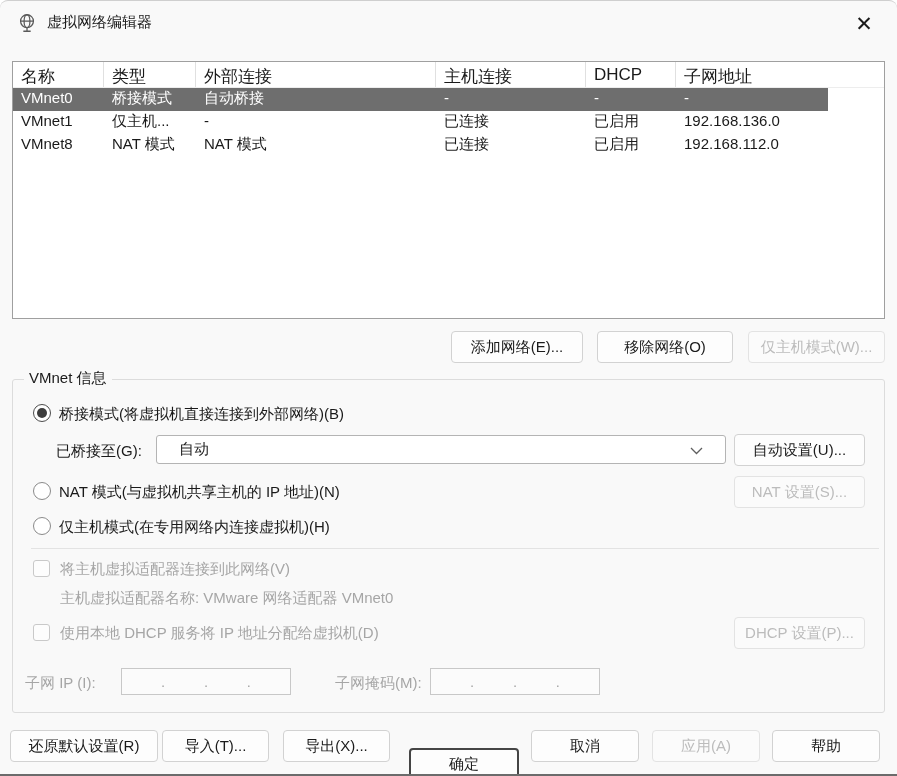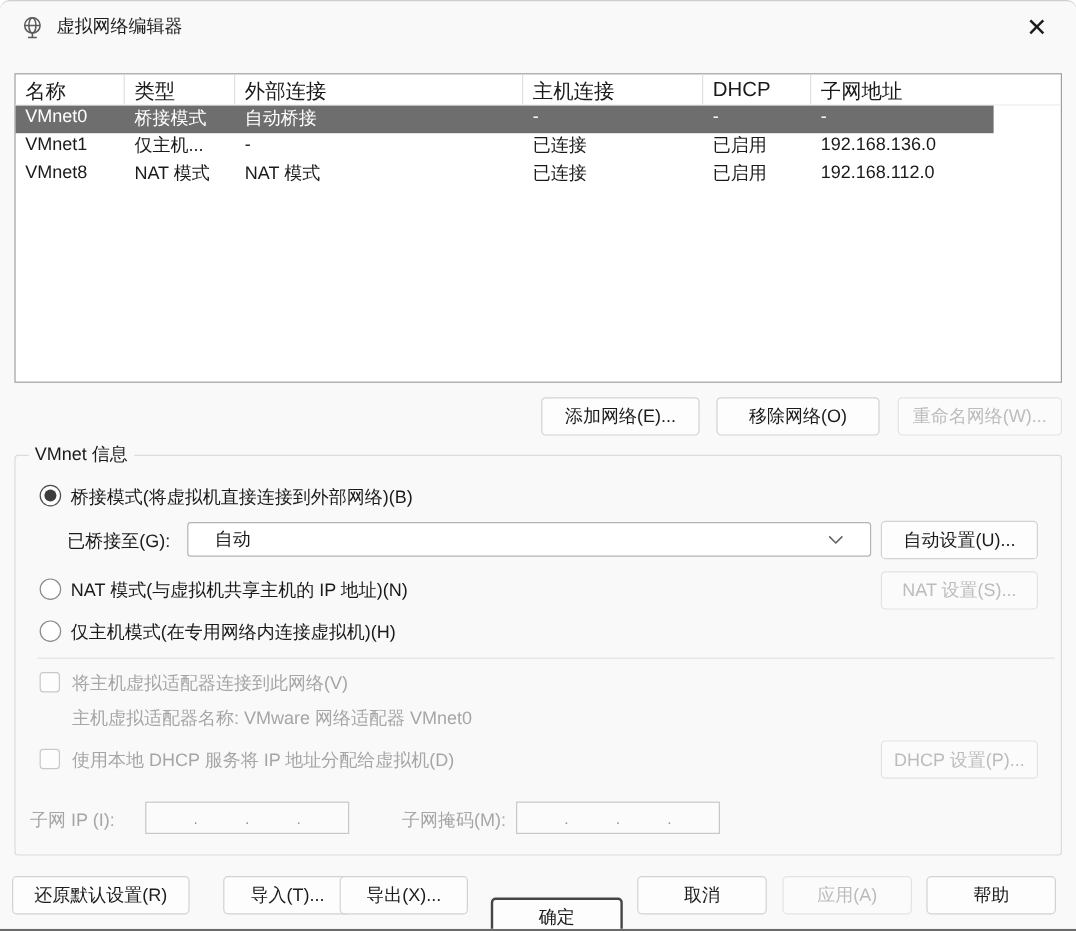--- a/index.html
+++ b/index.html
@@ -111,21 +111,21 @@
   .ip-box {
     position:absolute; top:288px; width:170px; height:27px;
     background:#fbfbfb; border:1px solid #c8c8c8;
     display:flex; align-items:flex-end; justify-content:space-evenly;
     padding-bottom:4px; color:#9a9a9a; font-size:13px;
   }
   .ip1 { left:108px; } .ip2 { left:417px; }
 
   
   .btn-restore { left:10px;  top:729px; width:148px; }
-  .btn-import  { left:162px; top:729px; width:107px;margin-left:24px; }
+  .btn-import  { left:162px; top:729px; width:107px; }
   .btn-export  { left:283px; top:729px; width:107px; }
   .btn-ok      { left:409px; top:729px; width:110px;margin-top:18px; }
   .btn-cancel  { left:531px; top:729px; width:108px; }
   .btn-apply   { left:652px; top:729px; width:108px; }
   .btn-help    { left:772px; top:729px; width:108px; }
 </style>
 </head>
 <body>
 
 <div id="dialog">
@@ -174,21 +174,21 @@
       <div class="td c1">NAT 模式</div>
       <div class="td c2">NAT 模式</div>
       <div class="td c3">已连接</div>
       <div class="td c4">已启用</div>
       <div class="td c5">192.168.112.0</div>
     </div>
   </div>
 
   <div class="btn btn-add">添加网络(E)...</div>
   <div class="btn btn-remove">移除网络(O)</div>
-  <div class="btn btn-rename disabled">重命名网络(W)...</div>
+  <div class="btn btn-rename disabled">仅主机模式(W)...</div>
 
   <div class="groupbox">
     <span class="group-label">VMnet 信息</span>
 
     <span class="radio checked radio-bridged"></span>
     <span class="rlabel lbl-bridged">桥接模式(将虚拟机直接连接到外部网络)(B)</span>
 
     <span class="lbl-bridgedto rlabel">已桥接至(G):</span>
     <div class="dropdown">
       <span>自动</span>

